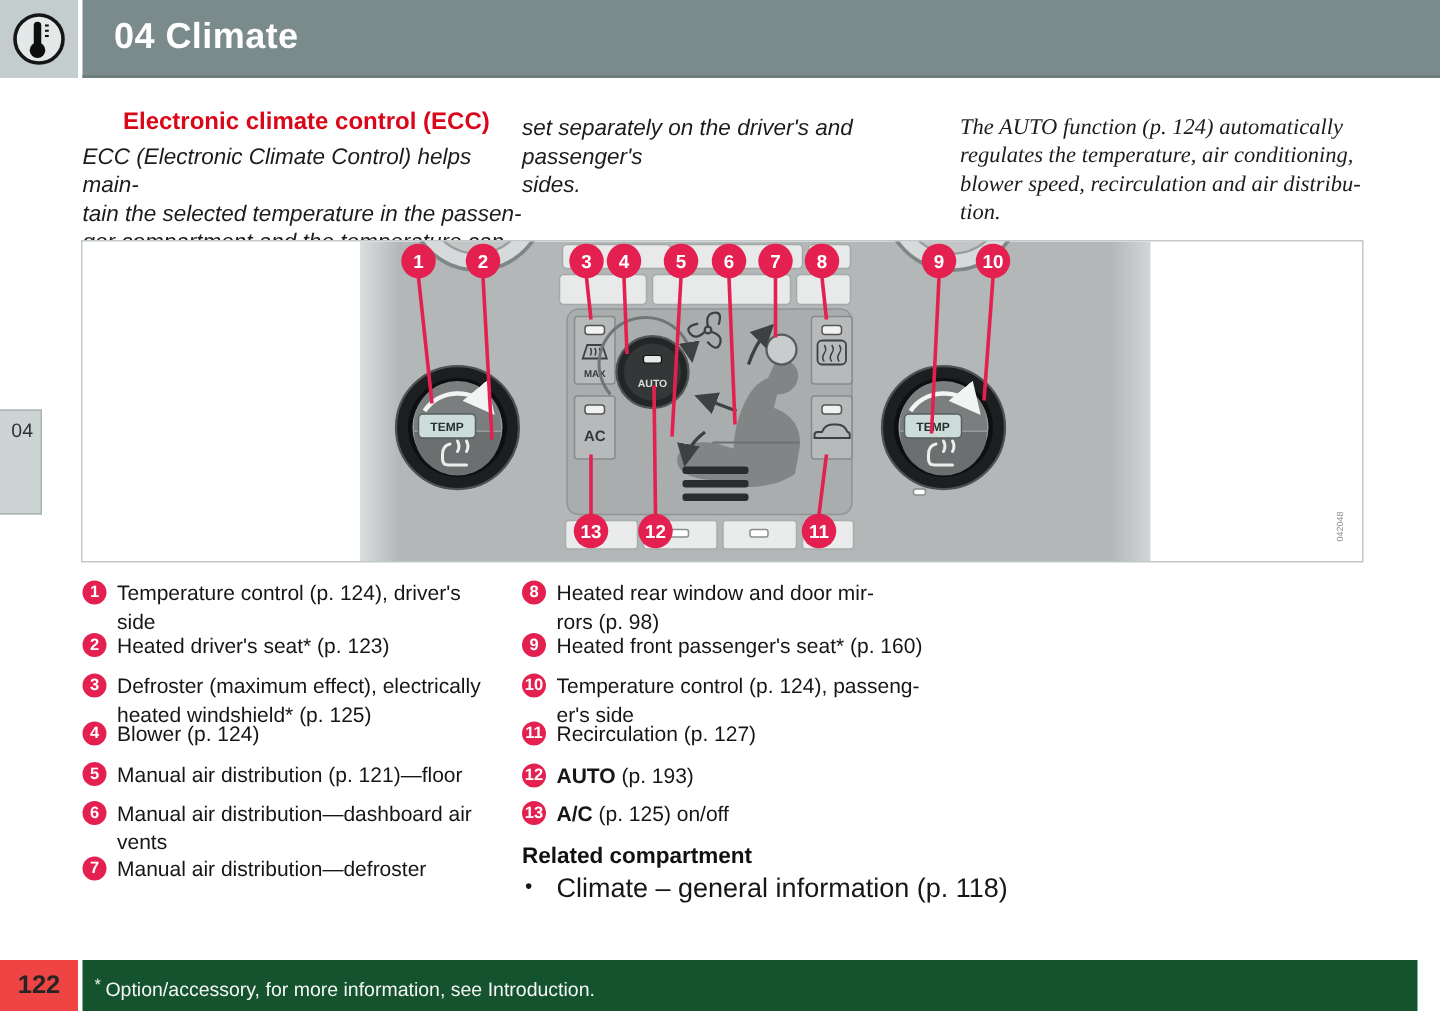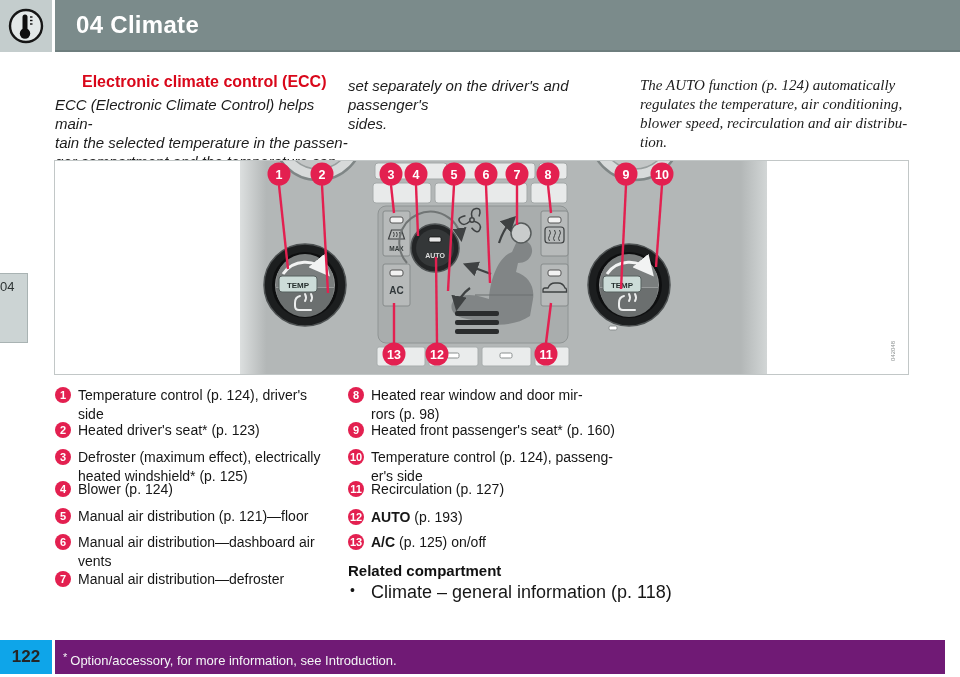--- a/index.html
+++ b/index.html
@@ -14,21 +14,21 @@
   .hdr-iconbox{left:0;top:0;width:52px;height:52px;background:#c4cdcd;
     display:flex;align-items:center;justify-content:center;}
   .hdr-bar{left:55px;top:0;width:905px;height:52px;background:#7b8b8b;
     border-bottom:2px solid #6e7e7e;box-sizing:border-box;}
   .hdr-title{color:#ffffff;font-weight:bold;font-size:24px;line-height:50px;
     padding-left:11px;letter-spacing:.3px;margin-left:10px;}
 
   
   .chapter-tab{left:0;top:273px;width:28px;height:70px;background:#ccd4d4;
     border:1px solid #a9b3b3;border-left:none;box-sizing:border-box;
-    font-size:13px;color:#2e3434;padding:5px 5px 0 0;}
+    font-size:13px;color:#2e3434;text-align:right;padding:5px 5px 0 0;}
 
   
   .intro-heading{left:55px;top:73px;width:300px;color:#d9071a;
     font-size:16px;font-weight:bold;margin-left:27px;}
   .intro-col{font-style:italic;font-size:15px;line-height:19px;color:#1c1c1c;
     white-space:pre-line;}
   .col1{left:55px;top:95px;width:300px;}
   .col2{left:348px;top:76px;width:290px;}
   .col3{left:640px;top:76px;width:285px;font-family:Liberation Serif, serif;}
 
@@ -41,24 +41,24 @@
   .badge{width:16px;height:16px;border-radius:50%;background:#e32050;color:#fff;
     font-size:11px;font-weight:bold;display:flex;align-items:center;
     justify-content:center;flex:0 0 16px;margin-top:1px;}
   .legend-text{font-size:14px;line-height:18.5px;color:#161616;white-space:pre-line;width:300px;}
   .legend-text b{font-weight:bold;}
   .related-heading{left:348px;top:562px;font-size:15px;font-weight:bold;color:#111;}
   .related-bullet{left:350px;top:582px;font-size:14px;color:#161616;}
   .related-text{left:371px;top:582px;font-size:18px;color:#161616;}
 
   
-  .ftr-pagebox{left:0;top:640px;width:52px;height:34px;background:#0ea5e9;
+  .ftr-pagebox{left:0;top:640px;width:52px;height:34px;background:#ef4444;
     display:flex;align-items:center;justify-content:center;
     font-size:17px;font-weight:bold;color:#252525;}
-  .ftr-bar{left:55px;top:640px;width:890px;height:34px;background:#701a75;}
+  .ftr-bar{left:55px;top:640px;width:890px;height:34px;background:#14532d;}
   .ftr-note{position:absolute;left:8px;top:0;height:34px;line-height:34px;
     color:#f4f6f6;font-size:13px;}
   .ftr-note sup{font-size:11px;vertical-align:4px;margin-right:3px;}
   .watermark{position:absolute;right:6px;bottom:0px;font-size:25px;
     color:rgba(255,255,255,0.38);letter-spacing:.5px;}
 </style>
 </head>
 <body>
 
 <div class="abs hdr-iconbox">

